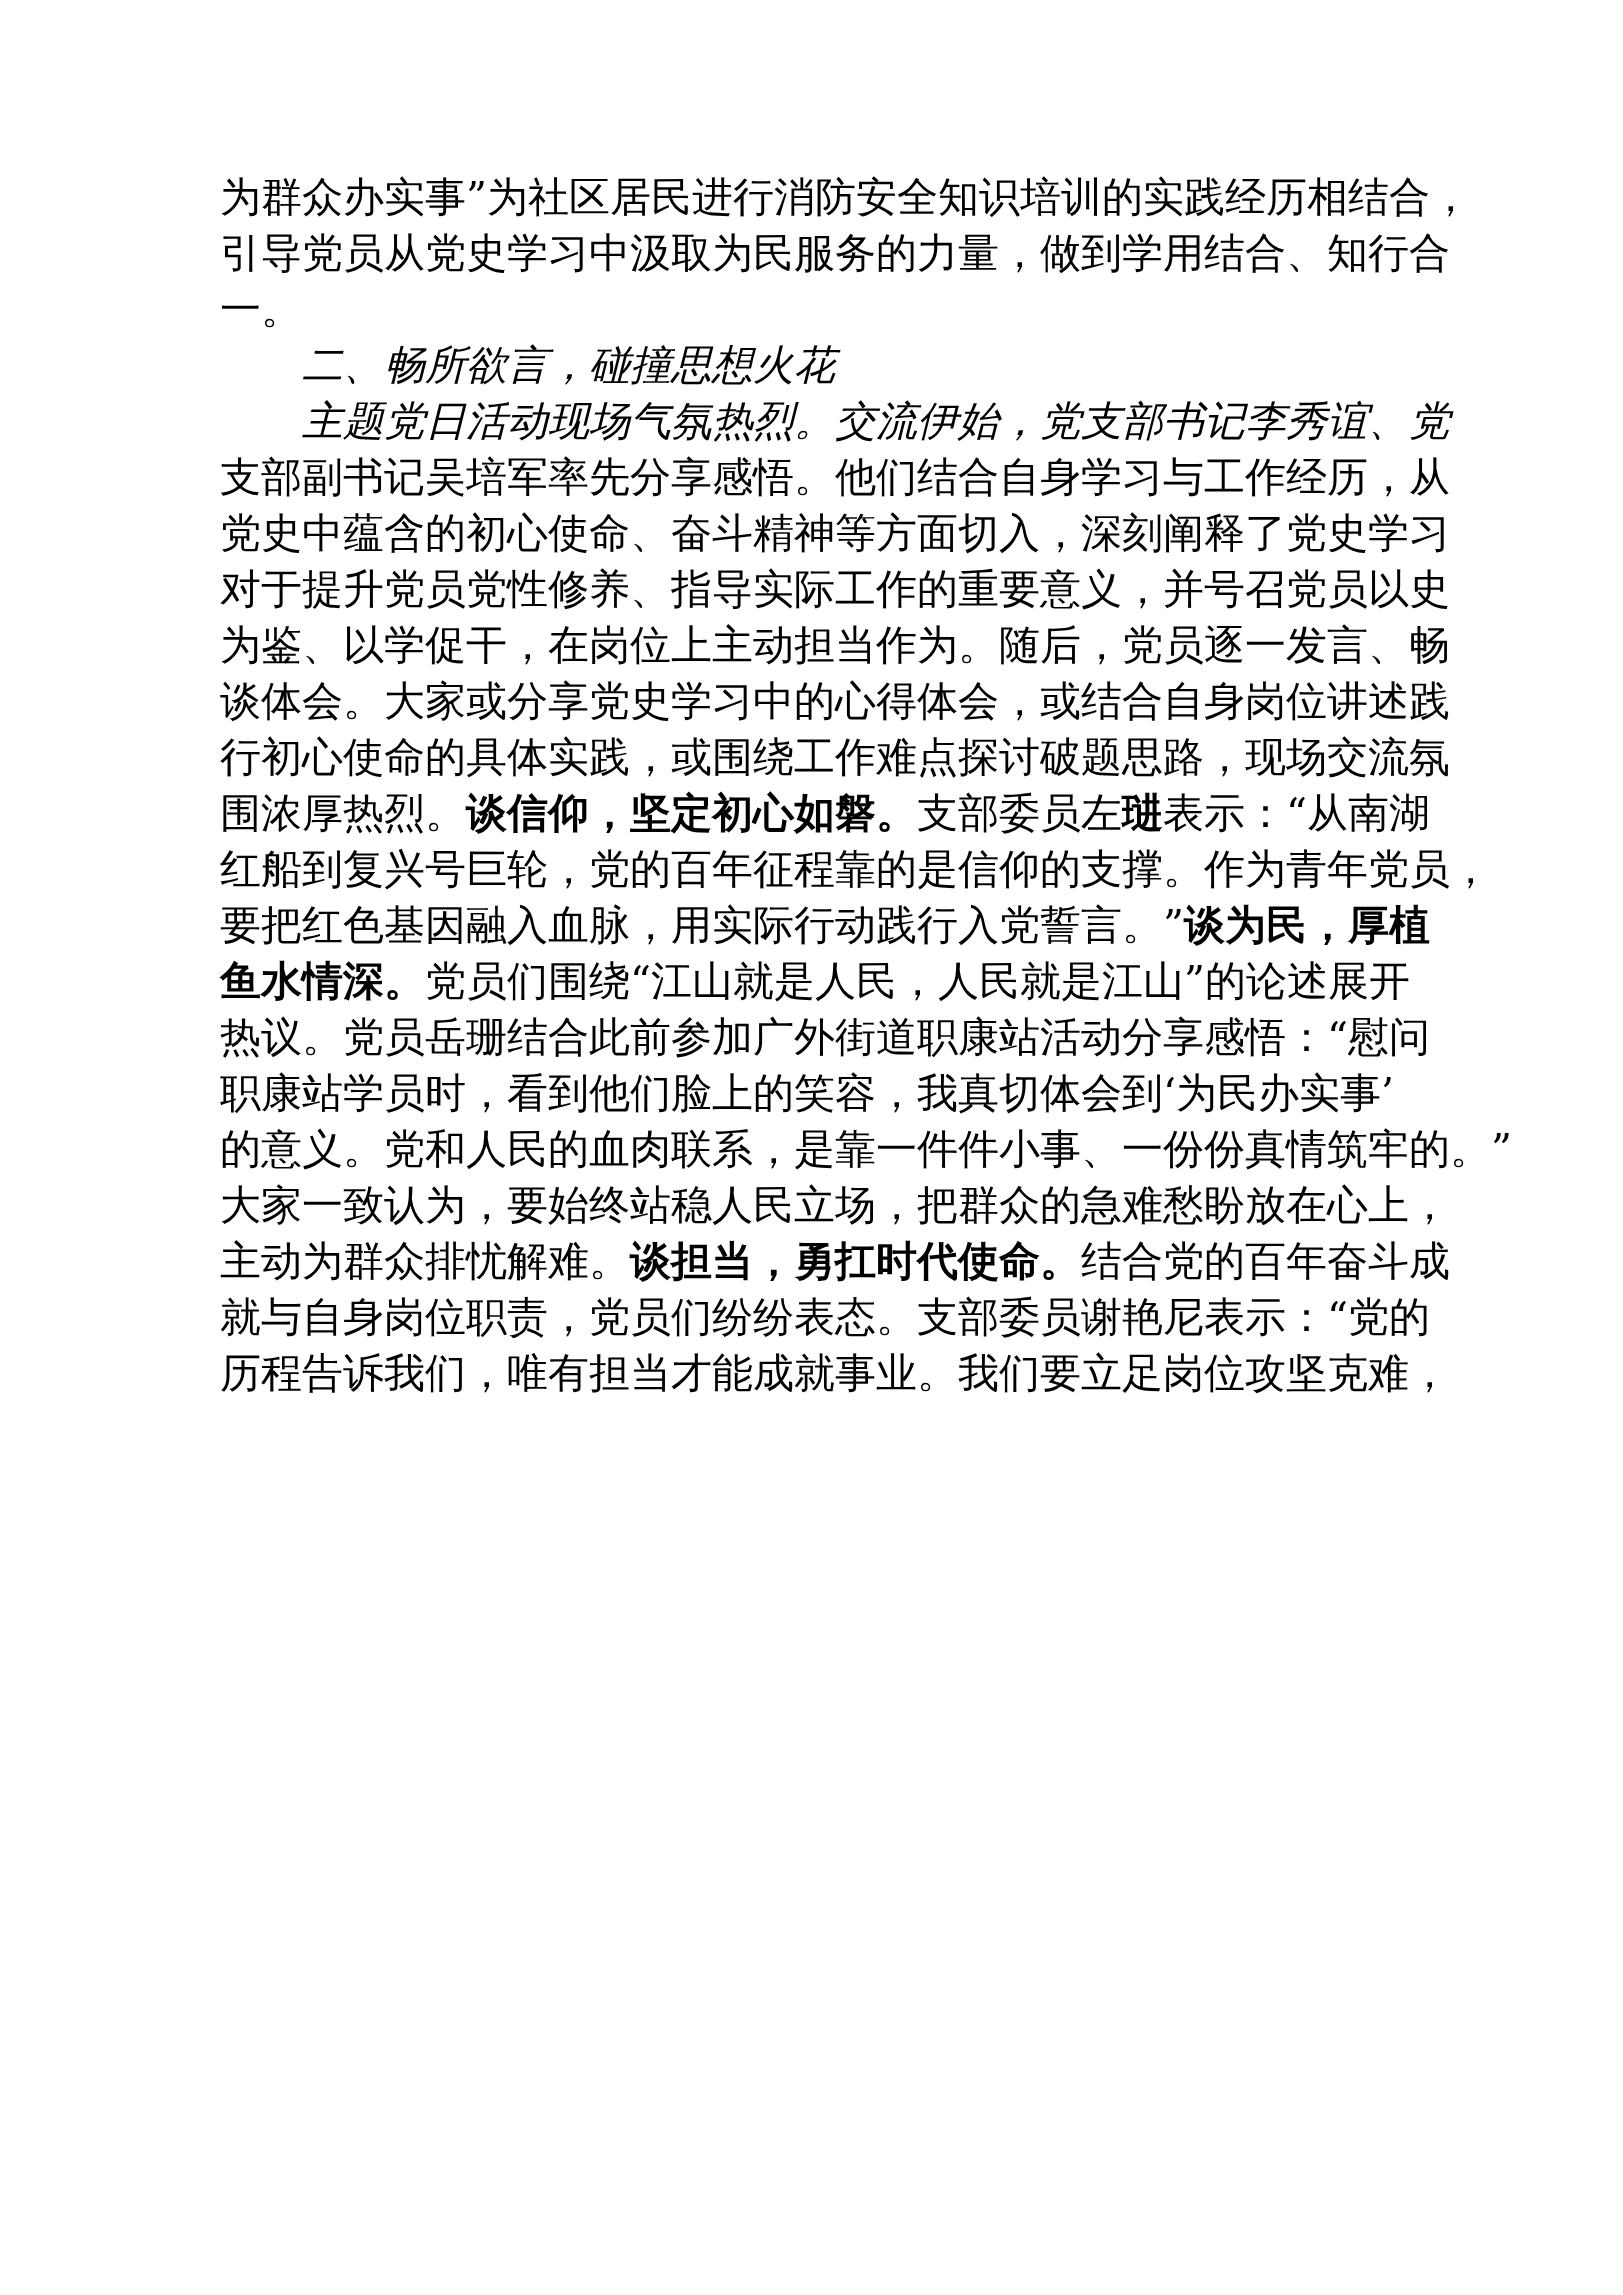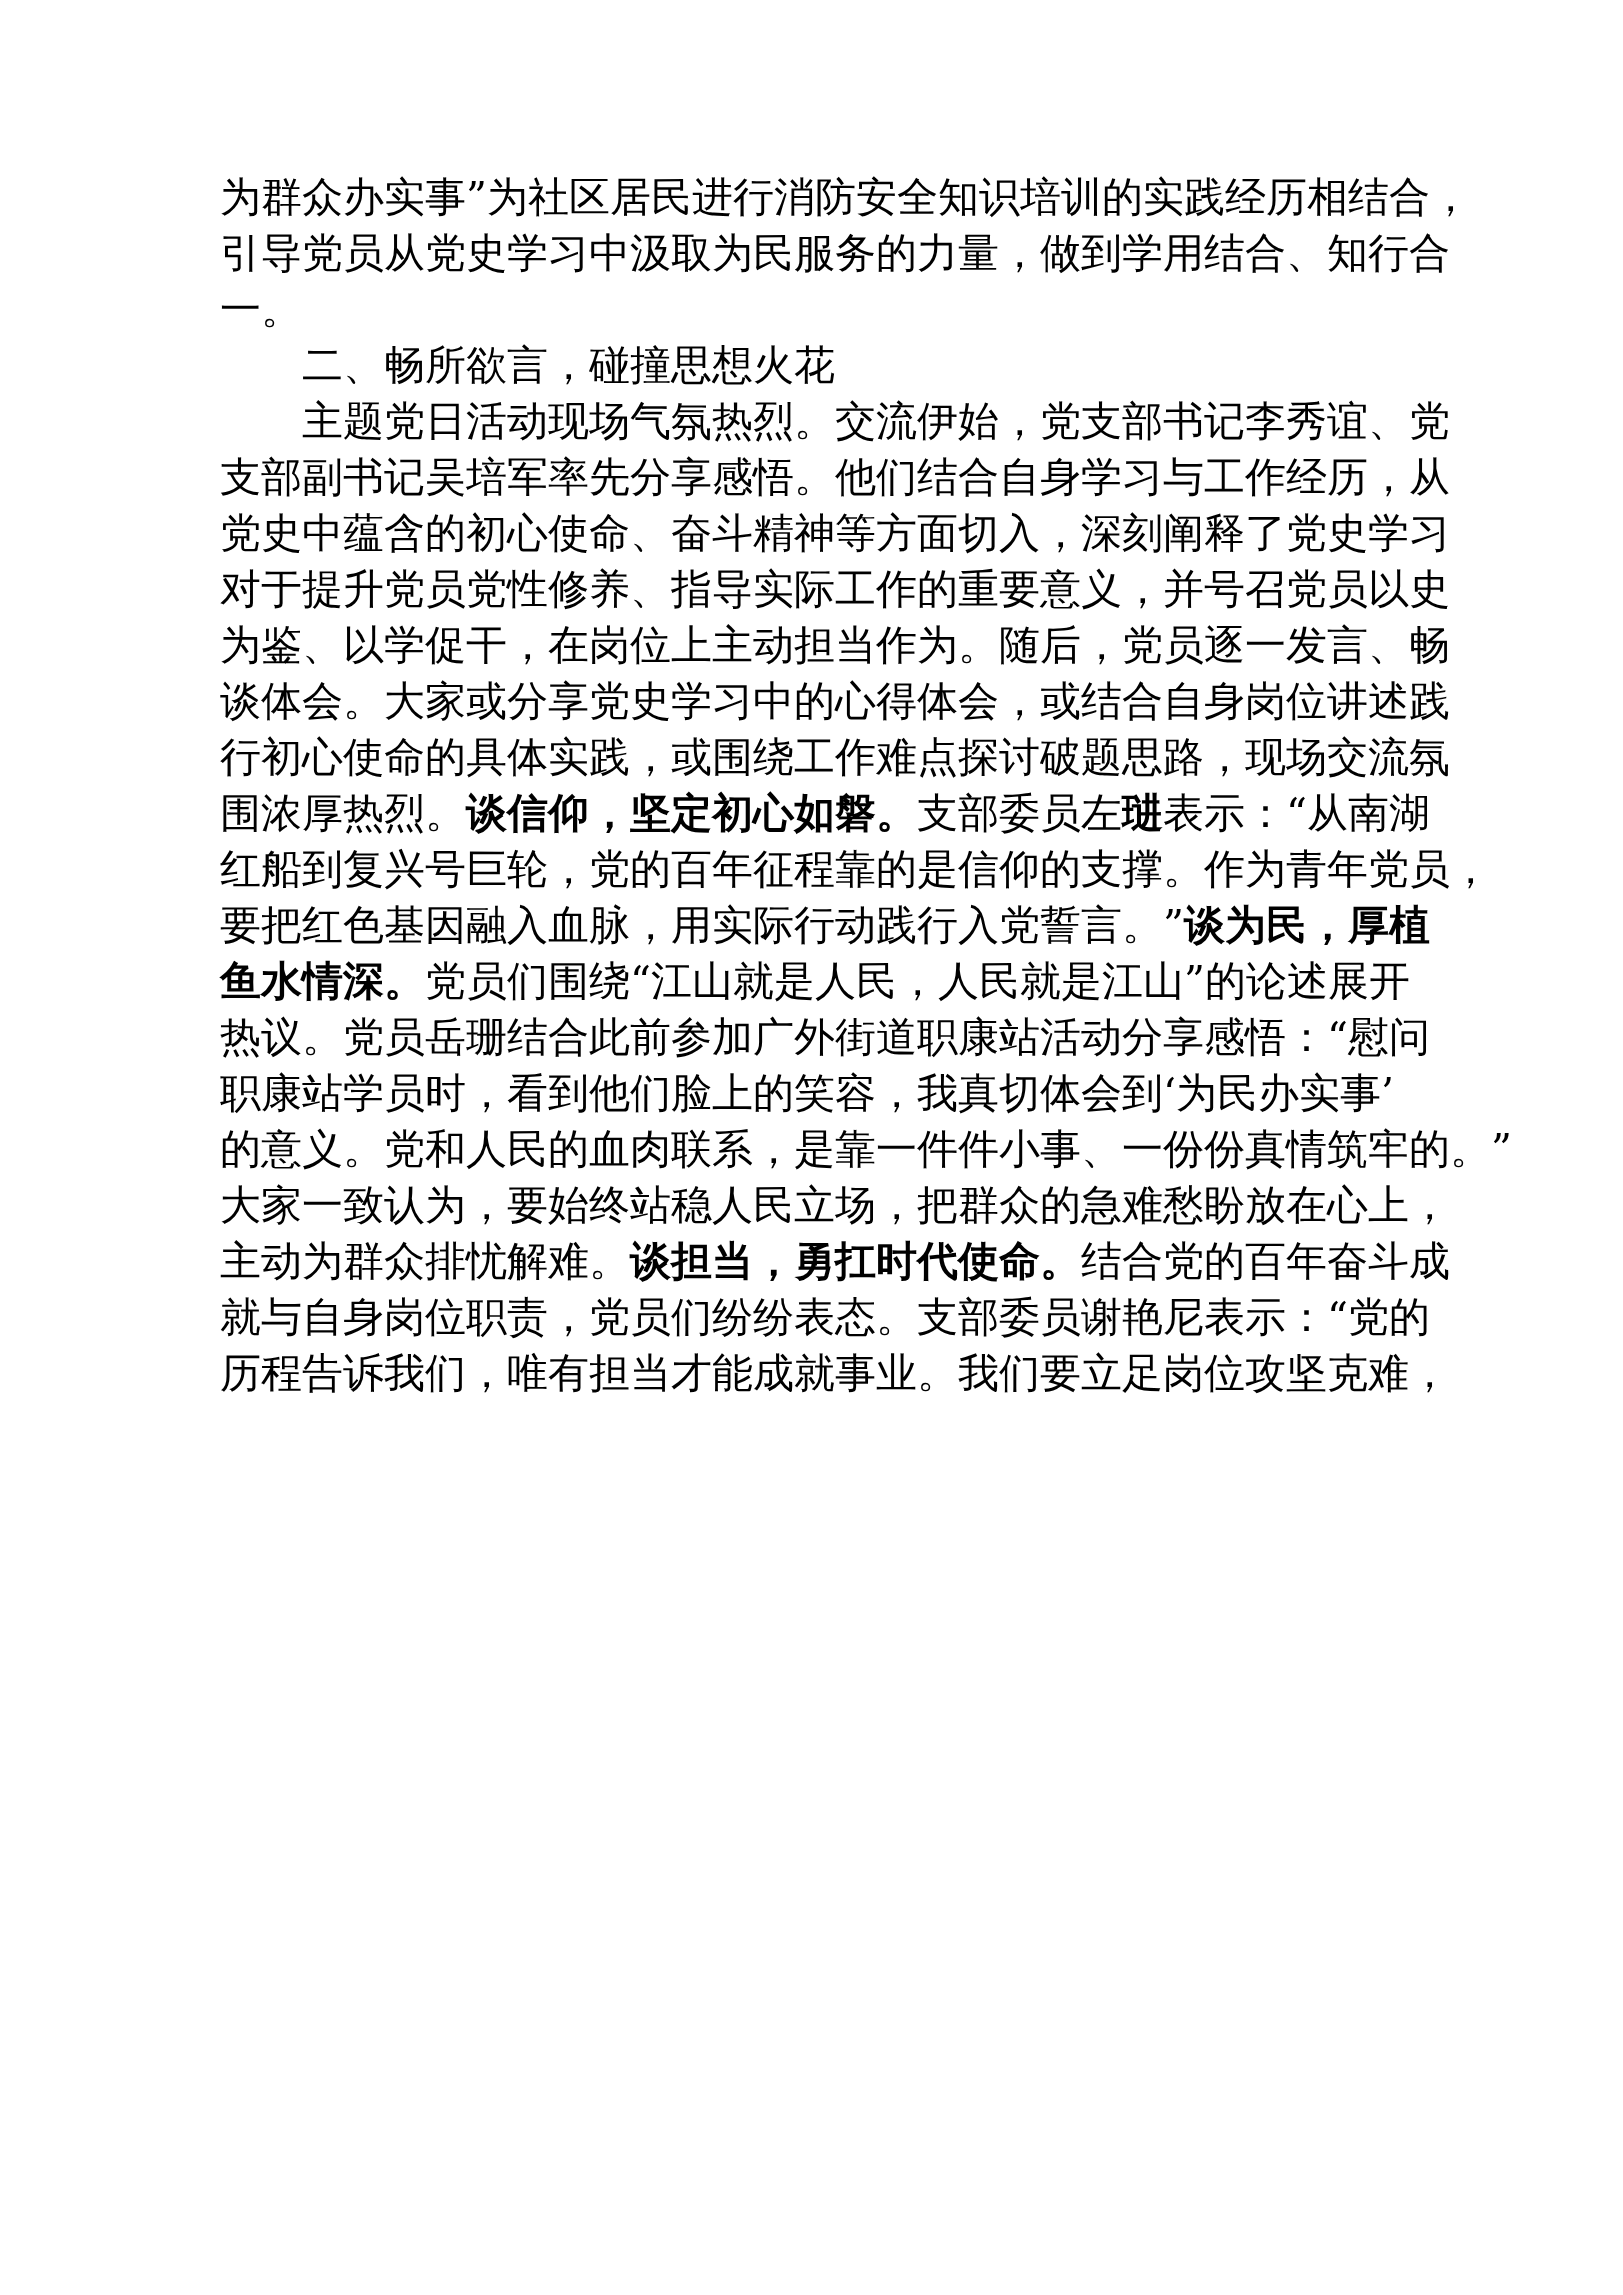--- a/index.html
+++ b/index.html
@@ -32,20 +32,21 @@
   }
   
   .just {
     display: flex;
     justify-content: space-between;
   }
   .just > span { display: inline-block; }
   .ind {
     
     padding-left: 82px;
+    font-style: italic;
   }
   .b {
     font-weight: bold;
   }
   
   .name-alt {
     font-family: "DejaVu Sans", "Liberation Sans", sans-serif;
     font-weight: bold;
   }
 </style>

